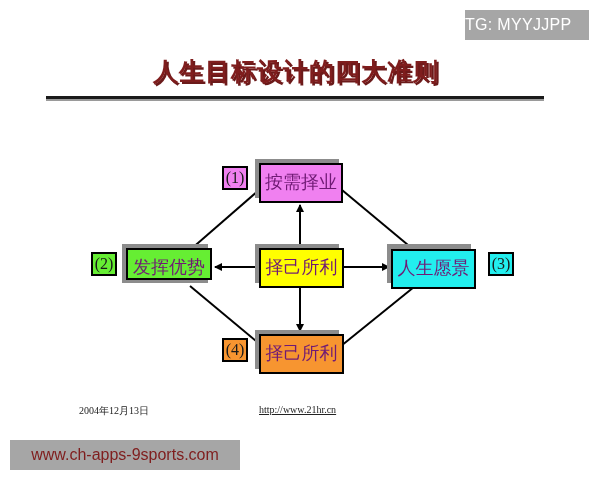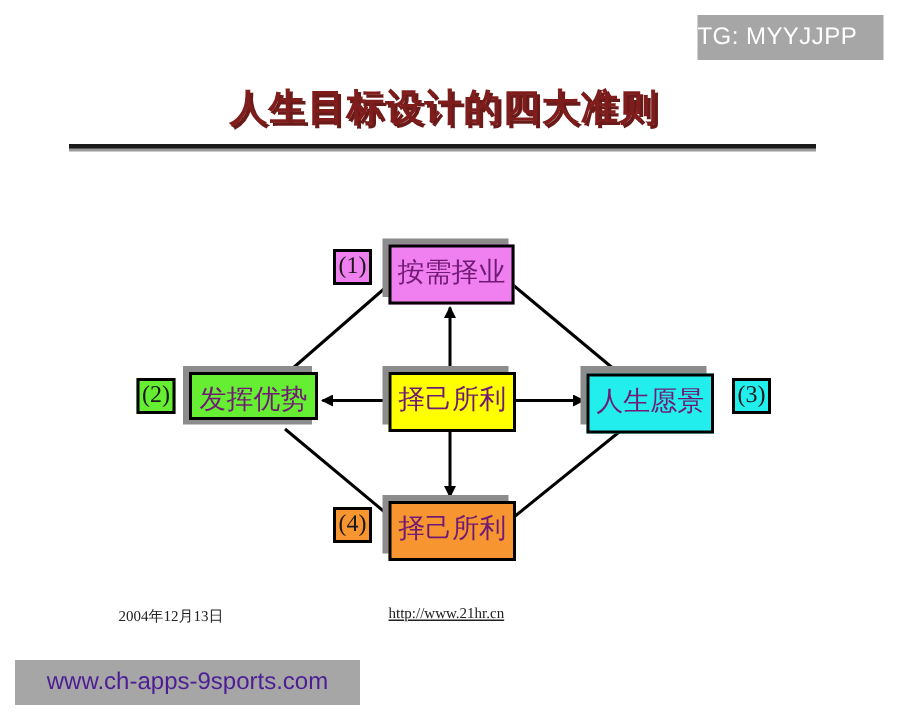--- a/index.html
+++ b/index.html
@@ -9,21 +9,21 @@
     font-family: "DejaVu Sans", "Liberation Sans", sans-serif;
   }
   .watermark-top {
     position: absolute; left: 465px; top: 10px; width: 124px; height: 30px;
     background: #a6a6a6; color: #ffffff;
     font-family: "Liberation Sans", "DejaVu Sans", sans-serif;
     font-size: 16px; line-height: 30px; letter-spacing: 0.3px;
   }
   .watermark-bottom {
     position: absolute; left: 10px; top: 440px; width: 230px; height: 30px;
-    background: #a6a6a6; color: #4c1d95;
+    background: #a6a6a6; color: #7f1d1d;
     font-family: "Liberation Sans", "DejaVu Sans", sans-serif;
     font-size: 16px; line-height: 30px; text-align: center;
   }
   .title {
     position: absolute; left: 100px; top: 52px; width: 392px; height: 40px;
     text-align: center; font-size: 25px; font-weight: bold; line-height: 40px;
     color: #7f1d1d; letter-spacing: 1px;
     text-shadow: 2px 2px 0 #6b1a1a;
     font-family: "DejaVu Sans", sans-serif;
   }

